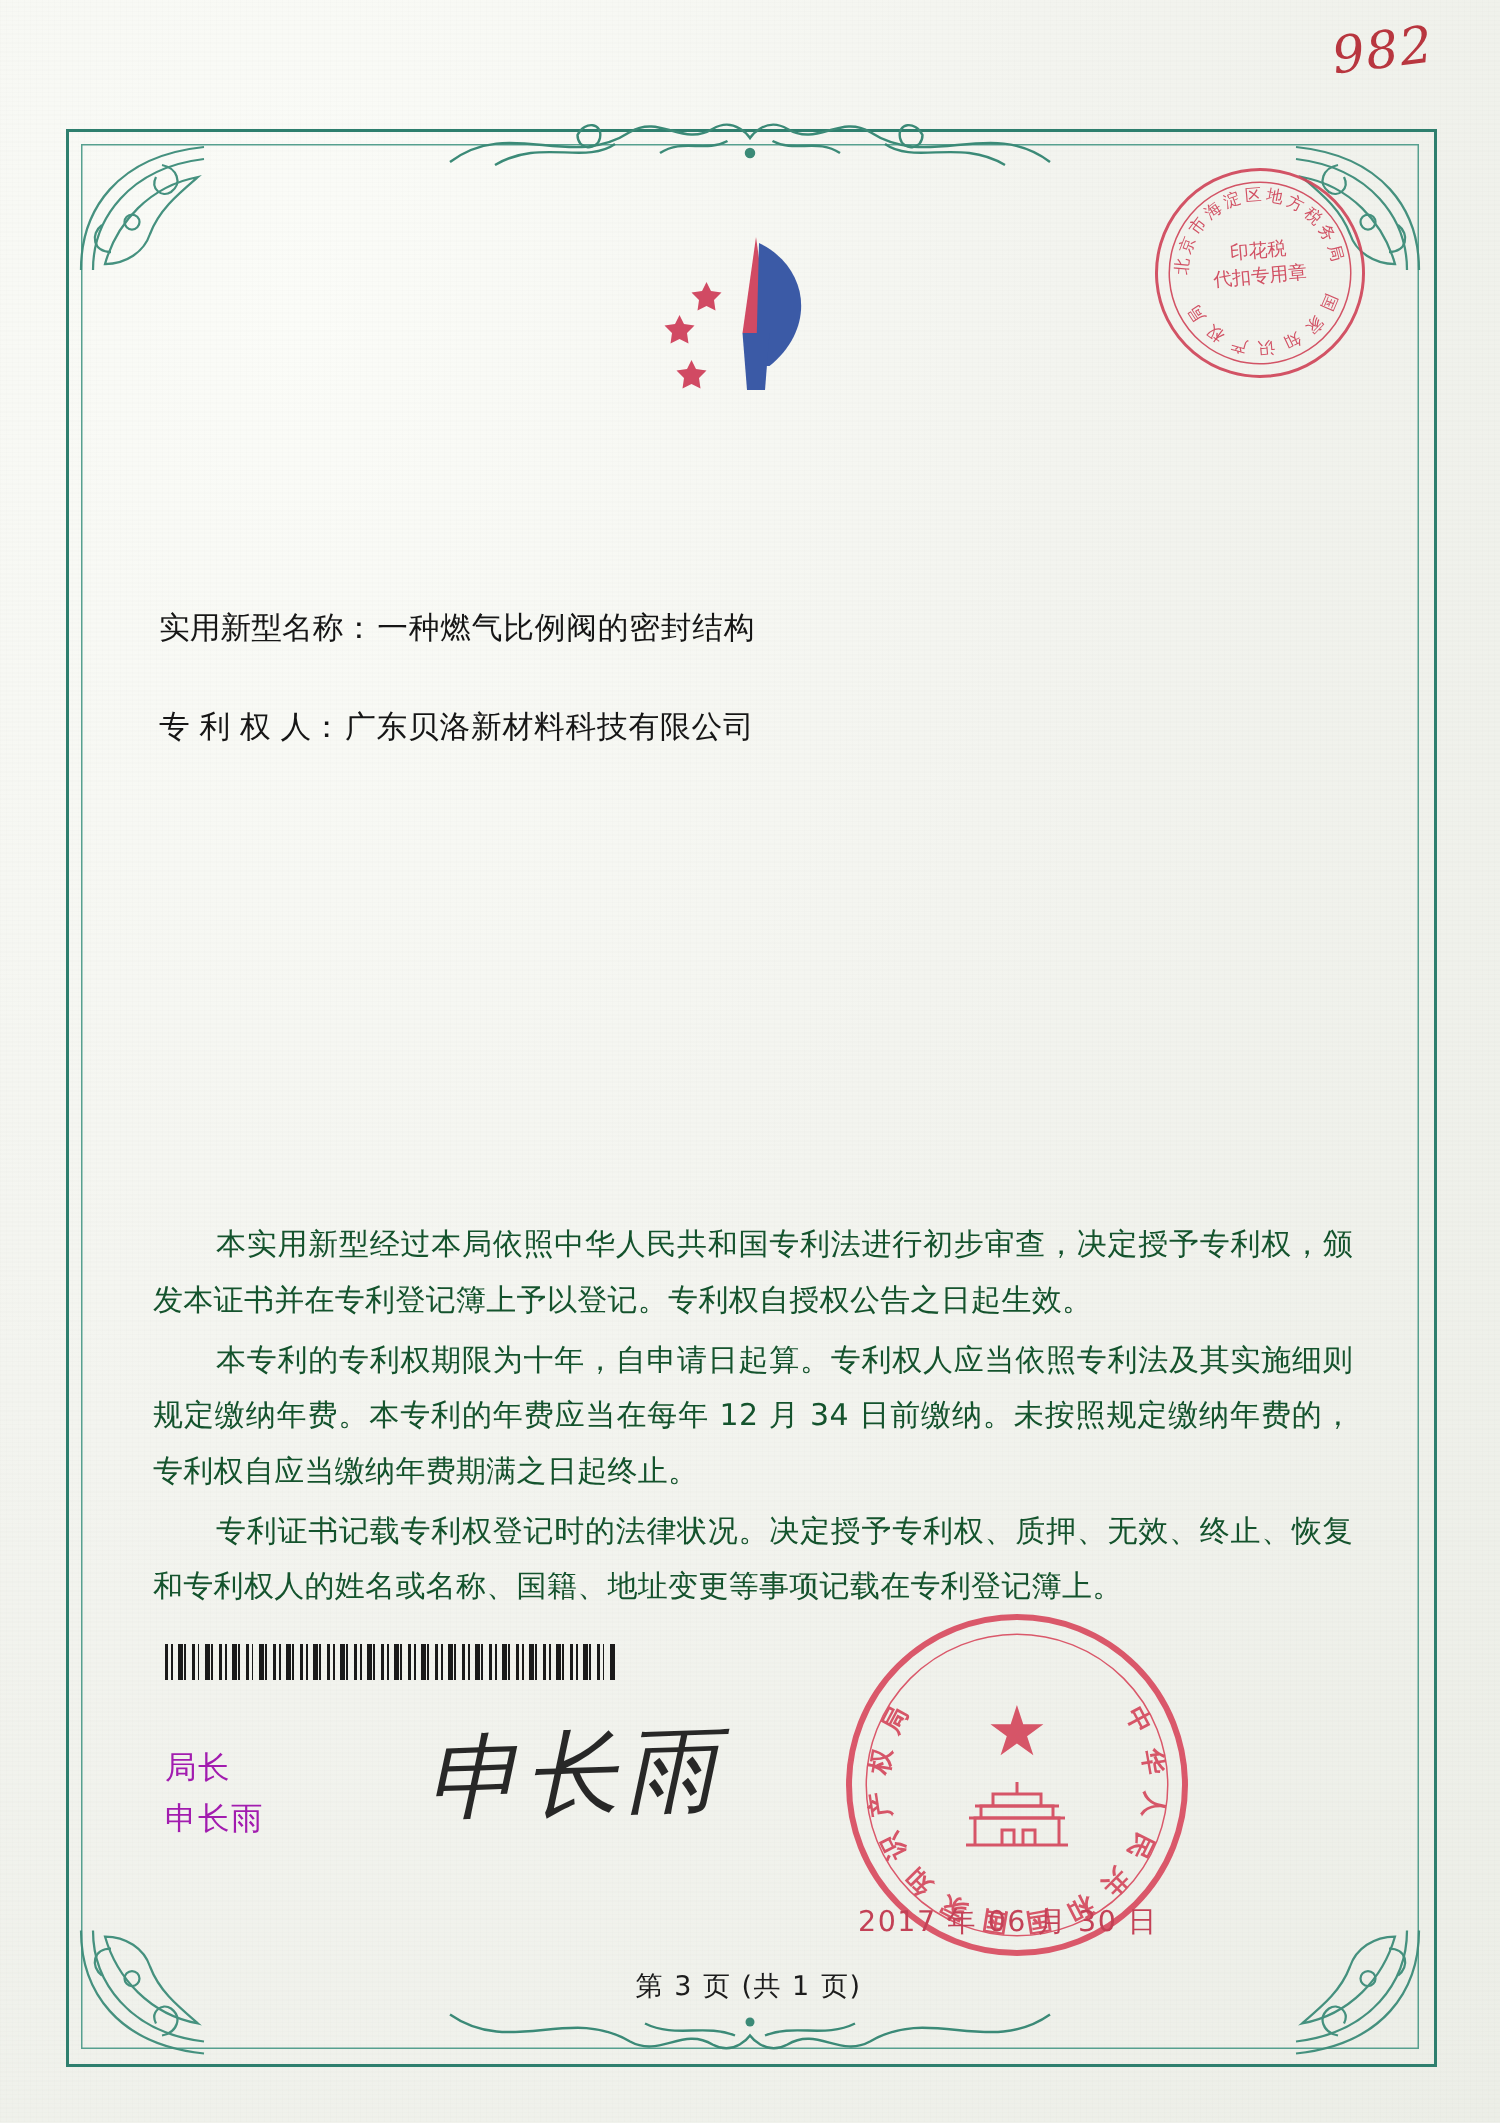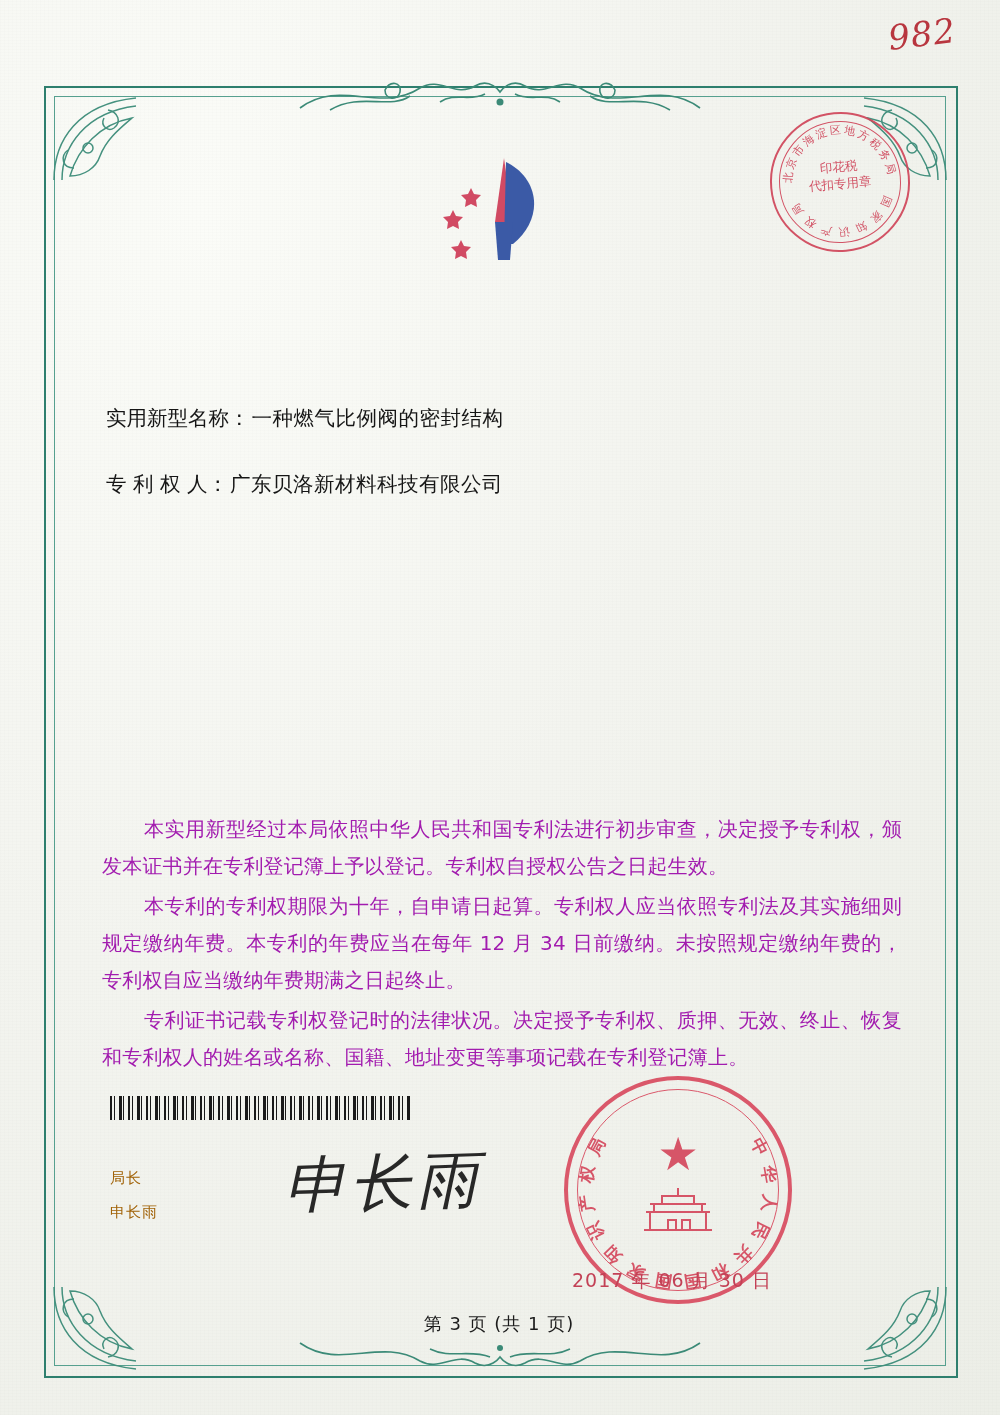--- a/index.html
+++ b/index.html
@@ -188,21 +188,21 @@
   .field-row .lbl { letter-spacing: 0px; }
   .field-row .val { margin-left: 2px; }
 
   .paragraphs {
     position: absolute;
     left: 48px;
     top: 715px;
     width: 800px;
     font-size: 20px;
     line-height: 37px;
-    color: #a21caf;
+    color: #14532d;
     text-align: justify;
     font-family: "DejaVu Sans", sans-serif;
   }
   .paragraphs p {
     margin: 0 0 3px 0;
     text-indent: 42px;
     letter-spacing: .2px;
   }
 
   
@@ -218,23 +218,23 @@
         #1a1a1a 4px 5px, transparent 5px 9px,
         #1a1a1a 9px 12px, transparent 12px 13px,
         #1a1a1a 13px 14px, transparent 14px 18px);
   }
 
   
   .sig-block {
     position: absolute;
     left: 56px;
     top: 1065px;
-    font-size: 15px;
+    font-size: 21px;
     line-height: 34px;
-    color: #a16207;
+    color: #a21caf;
     font-family: "DejaVu Sans", sans-serif;
     letter-spacing: 1px;
   }
   .signature {
     position: absolute;
     left: 230px;
     top: 1045px;
     font-family: "DejaVu Serif", serif;
     font-size: 62px;
     color: #171717;

